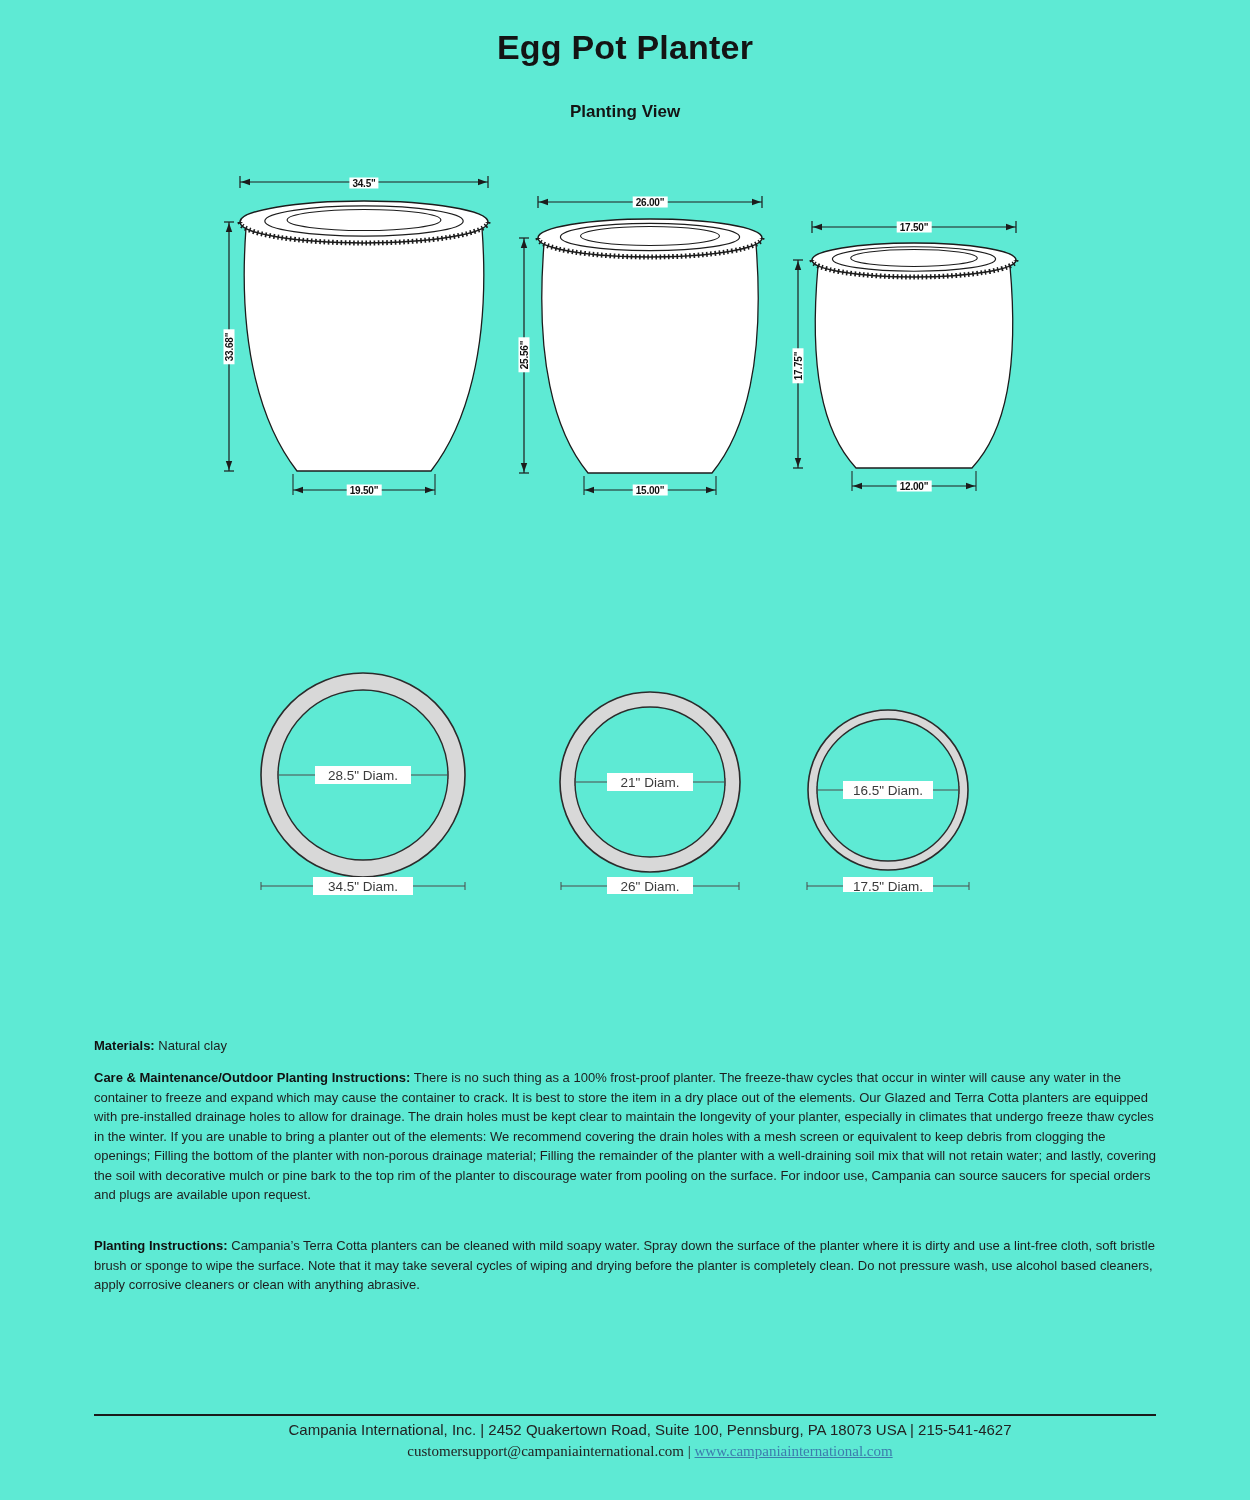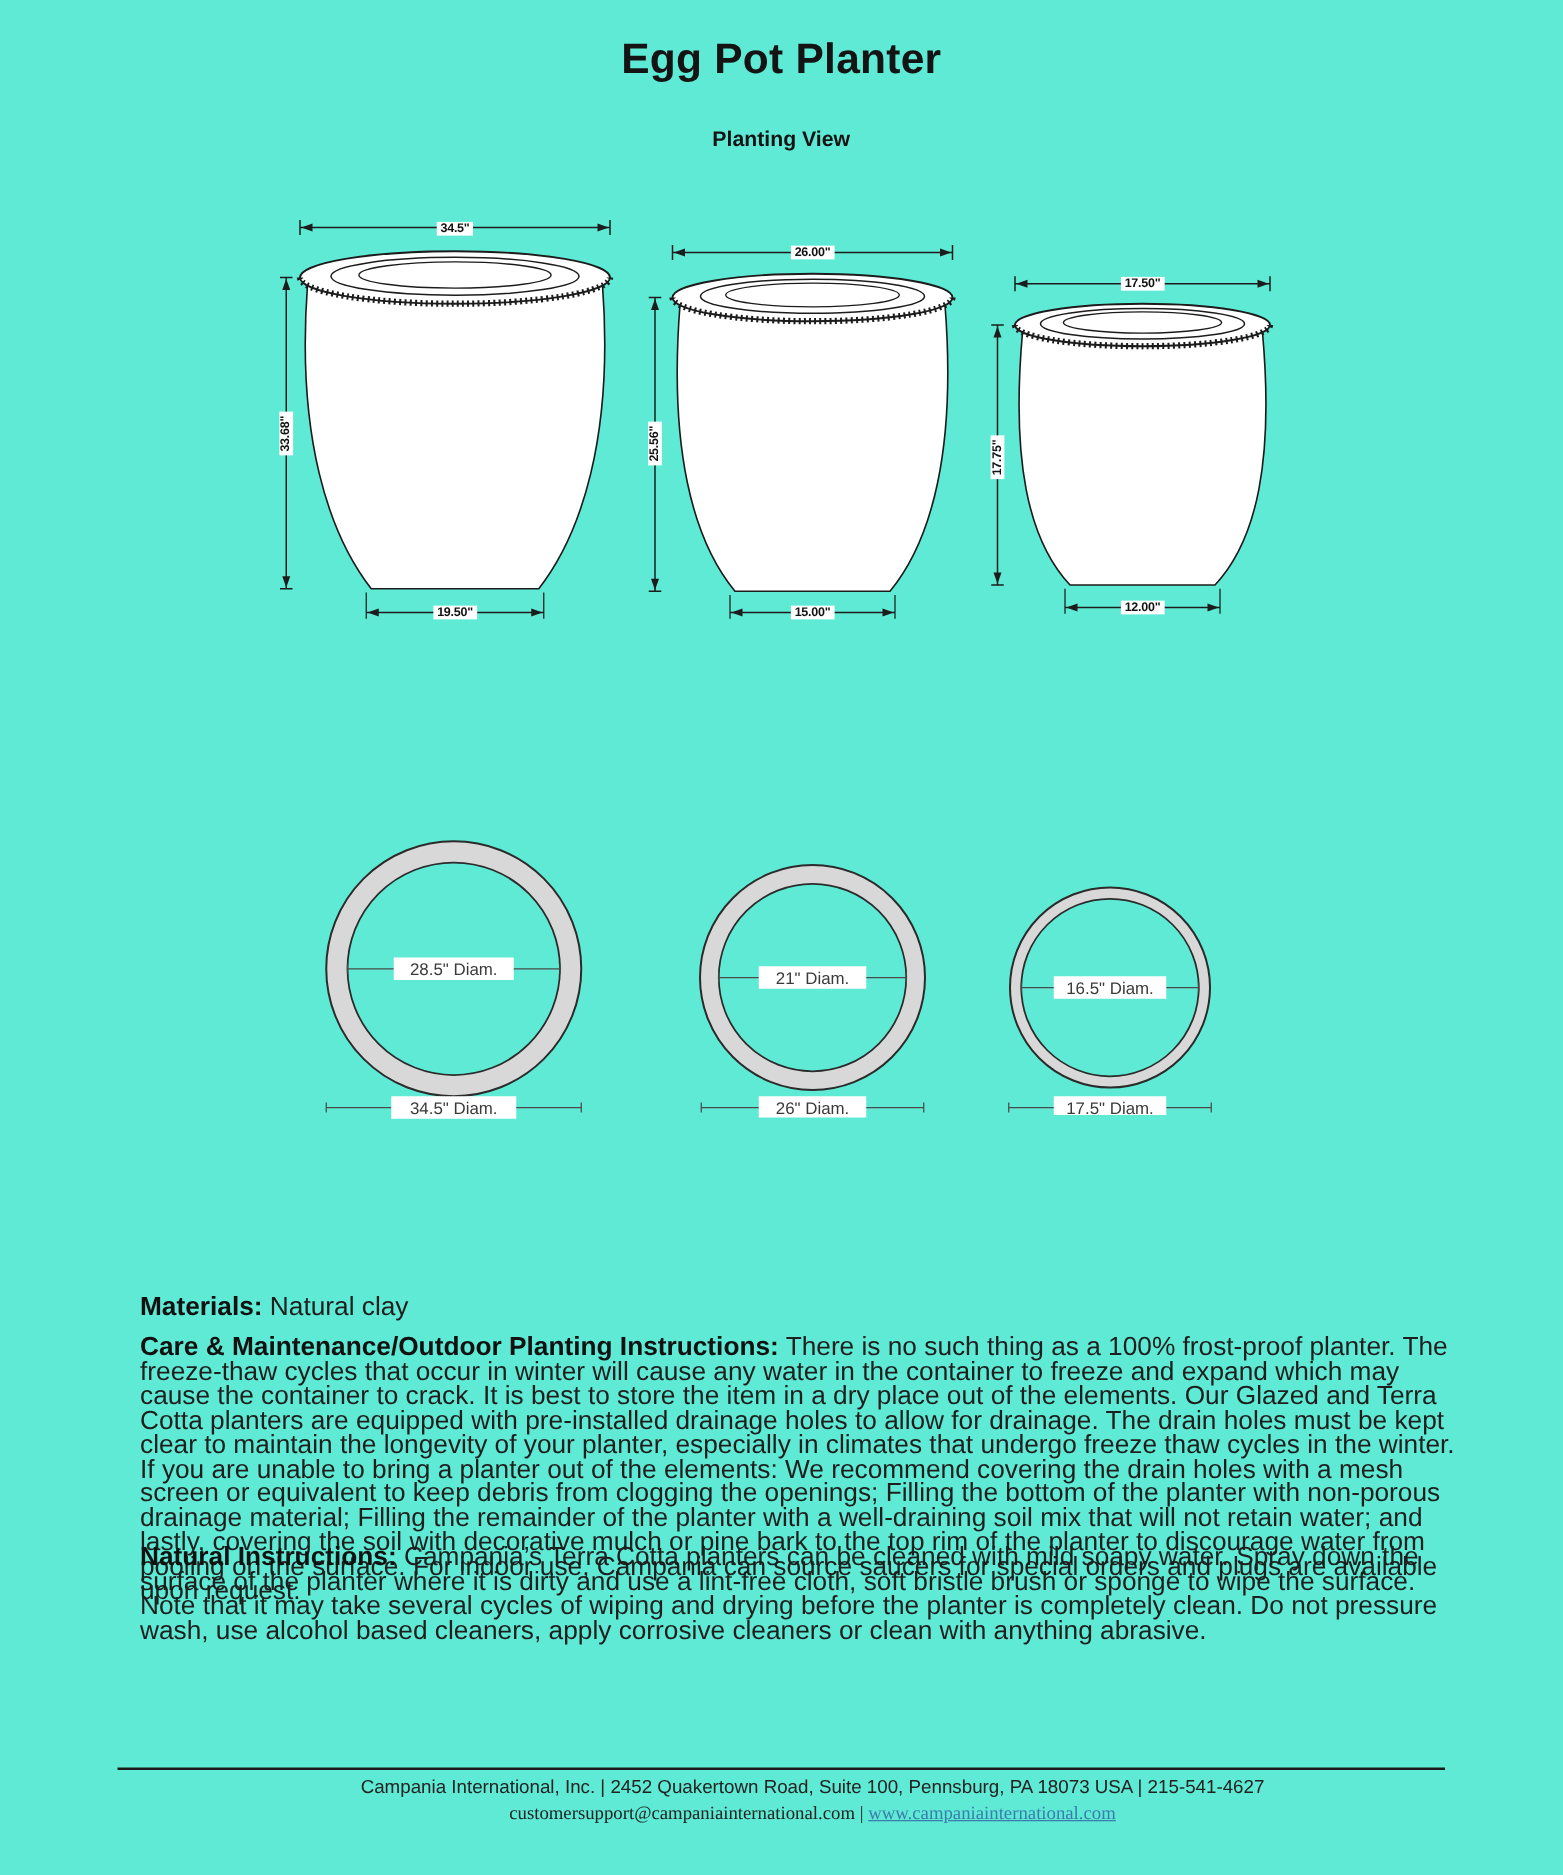--- a/index.html
+++ b/index.html
@@ -9,21 +9,21 @@
         font-size:34px;font-weight:700;color:#141414;letter-spacing:0.2px;}
   .sub-title{position:absolute;top:102px;left:0;width:1250px;text-align:center;
         font-size:17px;font-weight:700;color:#141414;}
   .pot-svg{position:absolute;}
   .ring-svg{position:absolute;}
   .dim-label{position:absolute;transform:translate(-50%,-50%);background:#ffffff;
         padding:0 3px;font-size:10px;font-weight:700;color:#111;white-space:nowrap;
         letter-spacing:-0.2px;}
   .dim-label.vert{transform:translate(-50%,-50%) rotate(-90deg);}
   .ring-label{font-size:13.5px;fill:#3a3a3a;font-family:"Liberation Sans",sans-serif;}
-  .spec-block{position:absolute;left:112px;width:1062px;font-size:21px;line-height:19.5px;
+  .spec-block{position:absolute;left:94px;width:1062px;font-size:13px;line-height:19.5px;
         color:#1e1e1e;}
   .spec-block b{font-weight:700;color:#111;}
   .footer-rule{position:absolute;left:94px;top:1414px;width:1062px;height:2px;background:#1a1a1a;}
   .footer-line{position:absolute;left:0;width:1250px;text-align:center;font-size:15px;color:#222;margin-left:25px;}
   .footer-link{color:#3c7dad;text-decoration:underline;cursor:pointer;}
 </style>
 </head>
 <body>
 
 <div class="page">
@@ -162,21 +162,21 @@
     <b>Materials:</b>
     <span>Natural clay</span>
   </div>
 
   <div class="spec-block" style="top:1068px;">
     <b>Care &amp; Maintenance/Outdoor Planting Instructions:</b>
     <span>There is no such thing as a 100% frost-proof planter. The freeze-thaw cycles that occur in winter will cause any water in the container to freeze and expand which may cause the container to crack. It is best to store the item in a dry place out of the elements. Our Glazed and Terra Cotta planters are equipped with pre-installed drainage holes to allow for drainage. The drain holes must be kept clear to maintain the longevity of your planter, especially in climates that undergo freeze thaw cycles in the winter. If you are unable to bring a planter out of the elements: We recommend covering the drain holes with a mesh screen or equivalent to keep debris from clogging the openings; Filling the bottom of the planter with non-porous drainage material; Filling the remainder of the planter with a well-draining soil mix that will not retain water; and lastly, covering the soil with decorative mulch or pine bark to the top rim of the planter to discourage water from pooling on the surface. For indoor use, Campania can source saucers for special orders and plugs are available upon request.</span>
   </div>
 
   <div class="spec-block" style="top:1236px;">
-    <b>Natural Instructions:</b>
+    <b>Planting Instructions:</b>
     <span>Campania’s Terra Cotta planters can be cleaned with mild soapy water. Spray down the surface of the planter where it is dirty and use a lint-free cloth, soft bristle brush or sponge to wipe the surface. Note that it may take several cycles of wiping and drying before the planter is completely clean. Do not pressure wash, use alcohol based cleaners, apply corrosive cleaners or clean with anything abrasive.</span>
   </div>
 
   <div class="footer-rule"></div>
   <div class="footer-line" style="top:1421px;">Campania International, Inc. | 2452 Quakertown Road, Suite 100, Pennsburg, PA 18073 USA | 215-541-4627</div>
   <div class="footer-line" style="top:1443px;font-family:Liberation Serif, serif;">
     <span>customersupport@campaniainternational.com</span>
     <span>|</span>
     <a class="footer-link">www.campaniainternational.com</a>
   </div>

